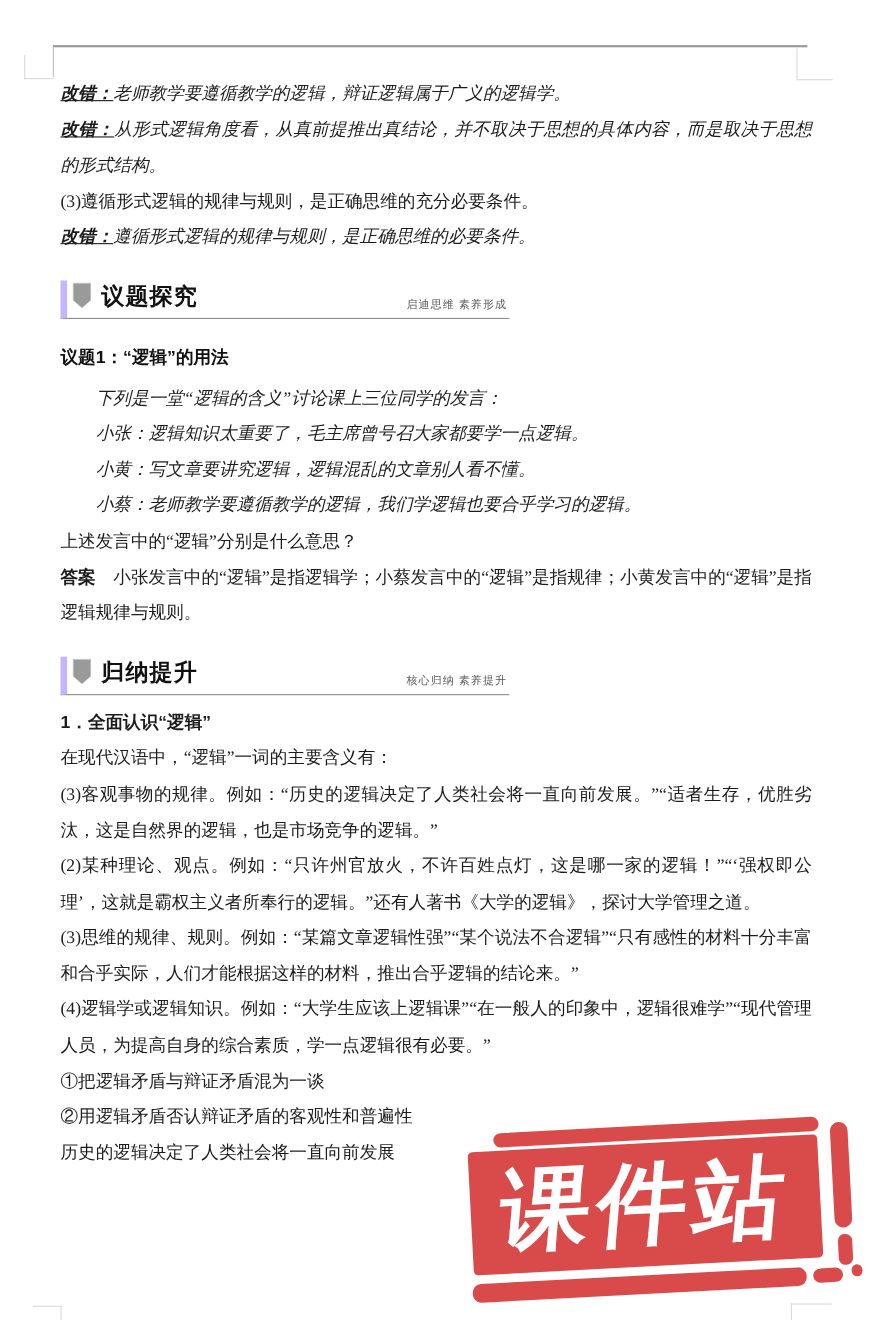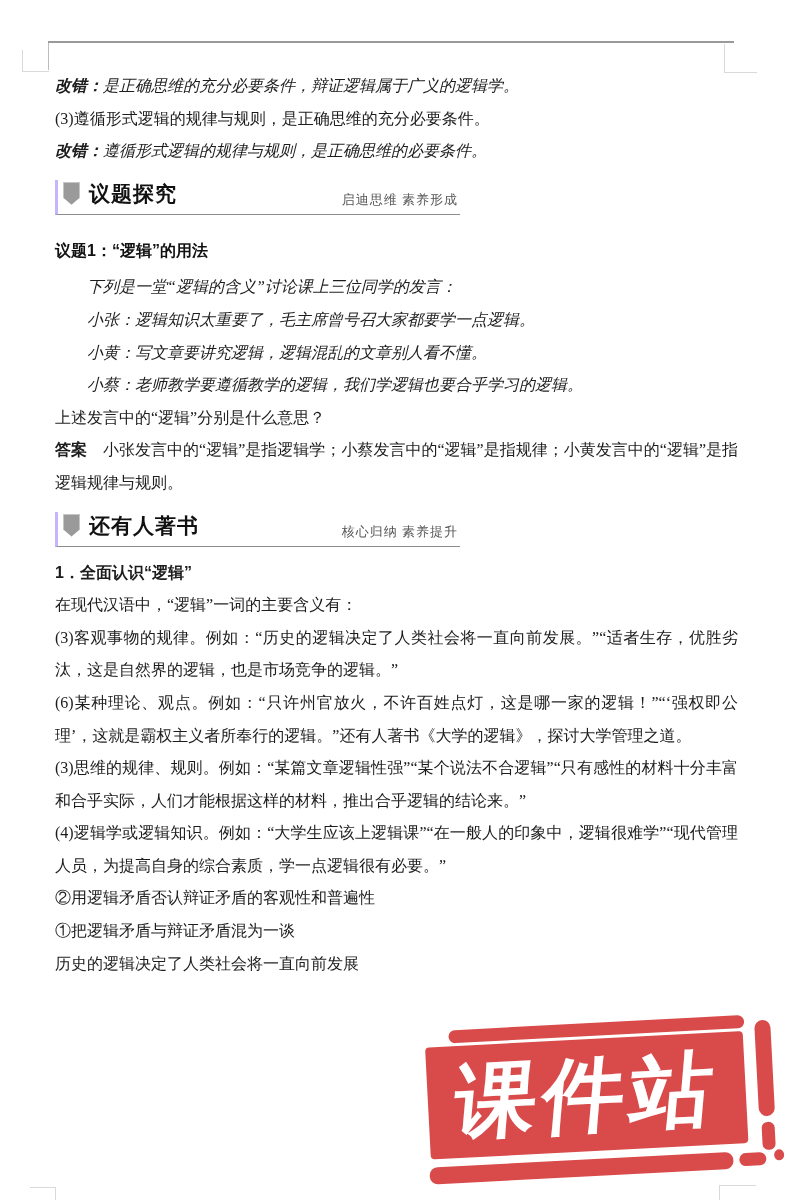--- a/index.html
+++ b/index.html
@@ -21,40 +21,40 @@
   .bl-v{left:55px;top:1187px;width:1px;height:13px;}
   .br-h{left:719px;top:1185px;width:37px;height:1px;}
   .br-v{left:719px;top:1185px;width:1px;height:15px;}
 
   
   .doc{position:absolute;left:55px;top:70px;width:683px;}
   .doc p{margin:0;font-size:16px;line-height:32.6px;text-align:justify;}
   .kai{font-family:"Liberation Serif","DejaVu Serif",serif;font-style:italic;}
   .song{font-family:"Liberation Serif","DejaVu Serif",serif;}
   .indent{text-indent:32px;}
-  .b{font-weight:bold;}
+  .b{font-weight:bold;text-decoration:underline;}
   .hei{font-weight:bold;font-style:normal;font-family:"Liberation Sans","DejaVu Sans",sans-serif;margin-top:30px;}
 
   
   .section-header{
-    position:relative;width:402px;height:34px;margin-top:12px;margin-bottom:10px;
-    border-bottom:1px solid #8c8c8c;border-left:3px solid #c4b5fd;
+    position:relative;width:402px;height:34px;margin-top:22px;margin-bottom:10px;
+    border-bottom:1px solid #8c8c8c;border-left:6px solid #c4b5fd;
   }
   .section-icon{
     position:absolute;left:5px;top:2px;width:15px;height:21px;background:#9a9a9a;
     border:1px solid #c6c6c6;
     clip-path:polygon(0 0,100% 0,100% 68%,50% 100%,0 68%);
   }
   .section-title{
     position:absolute;left:31px;top:0;
     font-family:"Liberation Sans","DejaVu Sans",sans-serif;
     font-weight:bold;font-size:21px;color:#111;letter-spacing:1px;
   }
   .section-tagline{
-    position:absolute;right:2px;bottom:5px;font-size:13px;color:#555;
+    position:absolute;right:2px;bottom:5px;font-size:10px;color:#555;
     font-family:"Liberation Serif","DejaVu Serif",serif;letter-spacing:1px;
   }
   .issue-title{
     margin:20px 0 4px 0 !important;text-align:left;
     font-family:"Liberation Sans","DejaVu Sans",sans-serif;
     font-weight:bold;font-size:17.5px;color:#111;
   }
 
   
   .stamp{
@@ -88,21 +88,22 @@
 <div class="mark tr-v"></div>
 <div class="mark tr-h"></div>
 <div class="mark bl-h"></div>
 <div class="mark bl-v"></div>
 <div class="mark br-h"></div>
 <div class="mark br-v"></div>
 
 <div class="doc">
 
   <div>
-      <p class="kai"><span class="b">改错：</span><span>是正确思维的充分必要条件，辩证逻辑属于广义的逻辑学。</span></p>
+      <p class="kai"><span class="b">改错：</span><span>老师教学要遵循教学的逻辑，辩证逻辑属于广义的逻辑学。</span></p>
+      <p class="kai"><span class="b">改错：</span><span>从形式逻辑角度看，从真前提推出真结论，并不取决于思想的具体内容，而是取决于思想的形式结构。</span></p>
       <p class="song"><span>(3)遵循形式逻辑的规律与规则，是正确思维的充分必要条件。</span></p>
       <p class="kai"><span class="b">改错：</span><span>遵循形式逻辑的规律与规则，是正确思维的必要条件。</span></p>
     </div>
 
   <div class="section-header">
     <span class="section-icon"></span>
     <span class="section-title">议题探究</span>
     <span class="section-tagline">启迪思维 素养形成</span>
   </div>
 
@@ -112,33 +113,33 @@
       <p class="kai indent"><span>下列是一堂“逻辑的含义”讨论课上三位同学的发言：</span></p>
       <p class="kai indent"><span>小张：逻辑知识太重要了，毛主席曾号召大家都要学一点逻辑。</span></p>
       <p class="kai indent"><span>小黄：写文章要讲究逻辑，逻辑混乱的文章别人看不懂。</span></p>
       <p class="kai indent"><span>小蔡：老师教学要遵循教学的逻辑，我们学逻辑也要合乎学习的逻辑。</span></p>
       <p class="song"><span>上述发言中的“逻辑”分别是什么意思？</span></p>
       <p class="song"><span class="hei">答案</span><span>　小张发言中的“逻辑”是指逻辑学；小蔡发言中的“逻辑”是指规律；小黄发言中的“逻辑”是指逻辑规律与规则。</span></p>
     </div>
 
   <div class="section-header">
     <span class="section-icon"></span>
-    <span class="section-title">还有人著书</span>
+    <span class="section-title">归纳提升</span>
     <span class="section-tagline">核心归纳 素养提升</span>
   </div>
 
   <div>
       <p class="song"><span class="hei">1．全面认识“逻辑”</span></p>
       <p class="song"><span>在现代汉语中，“逻辑”一词的主要含义有：</span></p>
       <p class="song"><span>(3)客观事物的规律。例如：“历史的逻辑决定了人类社会将一直向前发展。”“适者生存，优胜劣汰，这是自然界的逻辑，也是市场竞争的逻辑。”</span></p>
-      <p class="song"><span>(6)某种理论、观点。例如：“只许州官放火，不许百姓点灯，这是哪一家的逻辑！”“‘强权即公理’，这就是霸权主义者所奉行的逻辑。”还有人著书《大学的逻辑》，探讨大学管理之道。</span></p>
+      <p class="song"><span>(2)某种理论、观点。例如：“只许州官放火，不许百姓点灯，这是哪一家的逻辑！”“‘强权即公理’，这就是霸权主义者所奉行的逻辑。”还有人著书《大学的逻辑》，探讨大学管理之道。</span></p>
       <p class="song"><span>(3)思维的规律、规则。例如：“某篇文章逻辑性强”“某个说法不合逻辑”“只有感性的材料十分丰富和合乎实际，人们才能根据这样的材料，推出合乎逻辑的结论来。”</span></p>
       <p class="song"><span>(4)逻辑学或逻辑知识。例如：“大学生应该上逻辑课”“在一般人的印象中，逻辑很难学”“现代管理人员，为提高自身的综合素质，学一点逻辑很有必要。”</span></p>
+      <p class="song"><span>①把逻辑矛盾与辩证矛盾混为一谈</span></p>
       <p class="song"><span>②用逻辑矛盾否认辩证矛盾的客观性和普遍性</span></p>
-      <p class="song"><span>①把逻辑矛盾与辩证矛盾混为一谈</span></p>
       <p class="song"><span>历史的逻辑决定了人类社会将一直向前发展</span></p>
     </div>
 
 </div>
 
 <div class="stamp">
   <div class="red stamp-top" style="background: rgb(217, 74, 74);"></div>
   <div class="red stamp-right1" style="background: rgb(217, 74, 74);"></div>
   <div class="red stamp-right2" style="background: rgb(217, 74, 74);"></div>
   <div class="red stamp-main" style="background: rgb(217, 74, 74);">

